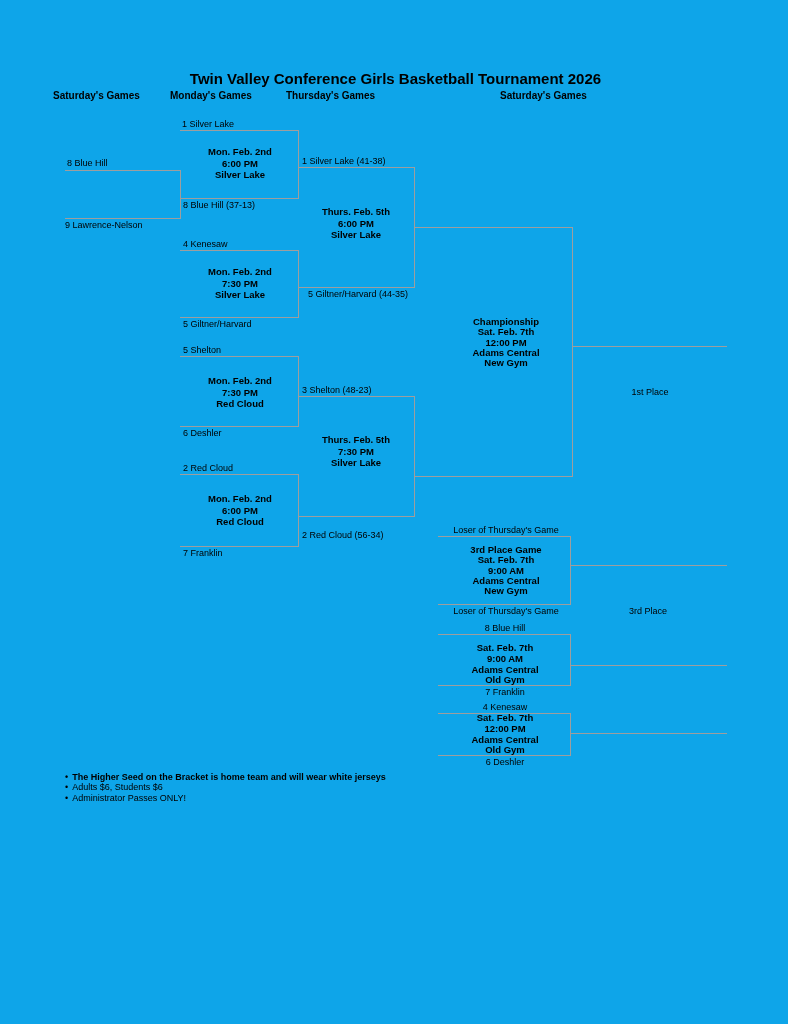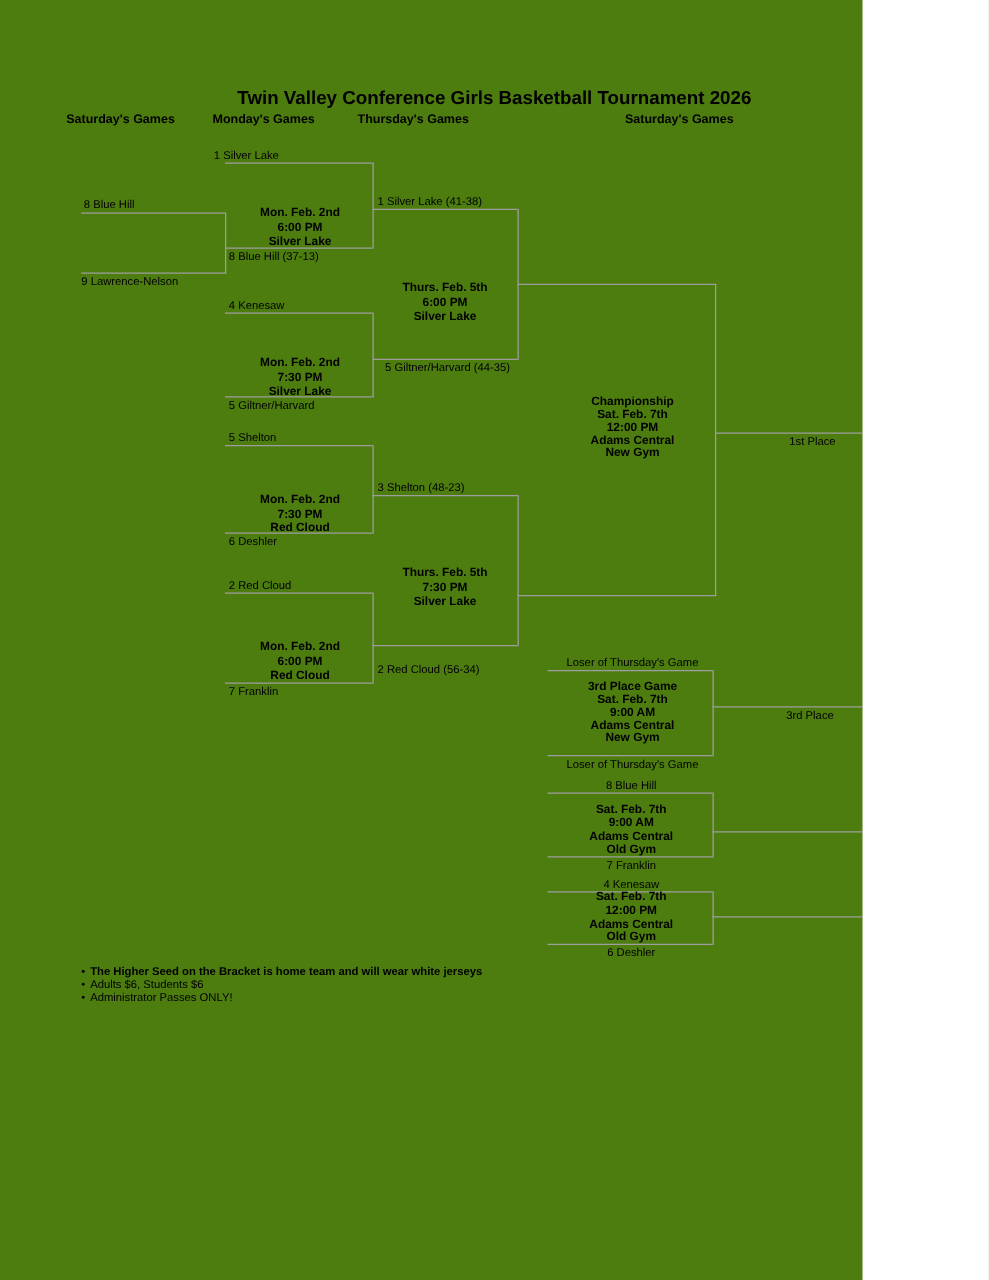--- a/index.html
+++ b/index.html
@@ -1,32 +1,32 @@
 <!DOCTYPE html>
 <html><head>
 <meta charset="utf-8">
 <style>
   html,body{margin:0;padding:0;background:#fff;}
-  .page{position:relative;width:690px;height:1024px;background:#4d7c0f;
+  .page{position:relative;width:788px;height:1024px;background:#0ea5e9;
         font-family:"Liberation Sans","DejaVu Sans",sans-serif;color:#000;overflow:hidden;}
   .title{position:absolute;left:0;top:70px;width:791px;text-align:center;
          font-size:15px;font-weight:bold;}
   .hdr{position:absolute;top:90px;width:140px;text-align:left;
        font-size:10px;font-weight:bold;}
   .hl{position:absolute;height:1px;background:#9e9e9e;}
   .vl{position:absolute;width:1px;background:#9e9e9e;}
   .team{position:absolute;font-size:9px;white-space:nowrap;}
   .teamc{position:absolute;font-size:9px;white-space:nowrap;width:120px;text-align:center;}
   .info{position:absolute;width:120px;text-align:center;font-weight:bold;
-        font-size:9.5px;line-height:11.5px;white-space:nowrap;margin-top:19px;}
+        font-size:9.5px;line-height:11.5px;white-space:nowrap;}
   .info5{position:absolute;width:120px;text-align:center;font-weight:bold;
          font-size:9.5px;line-height:10.3px;white-space:nowrap;}
   .info4{position:absolute;width:120px;text-align:center;font-weight:bold;
          font-size:9.5px;line-height:10.8px;white-space:nowrap;}
-  .reslabel{position:absolute;width:110px;text-align:center;font-size:9px;}
+  .reslabel{position:absolute;width:110px;text-align:center;font-size:9px;margin-top:39px;}
   .loser{position:absolute;width:130px;text-align:center;font-size:9px;white-space:nowrap;}
   .notes{position:absolute;left:65px;top:772px;font-size:9px;line-height:10.3px;}
   .notes .b{font-weight:bold;text-align:center;}
   .notes .bullet{margin-right:4px;}
 </style>
 </head>
 <body>
 
 <div class="page">
 
@@ -81,21 +81,21 @@
   <div class="hl" style="left:570px;top:665px;width:157px"></div>
 
   <div class="hl" style="left:438px;top:713px;width:132px"></div>
   <div class="hl" style="left:438px;top:755px;width:132px"></div>
   <div class="vl" style="left:570px;top:713px;height:43px"></div>
   <div class="hl" style="left:570px;top:733px;width:157px"></div>
 
   <div class="team" style="left:67px;top:158px">8 Blue Hill</div>
   <div class="team" style="left:65px;top:220px">9 Lawrence-Nelson</div>
 
-  <div class="team" style="left:171px;top:119px">1 Silver Lake</div>
+  <div class="team" style="left:182px;top:119px">1 Silver Lake</div>
   <div class="team" style="left:183px;top:200px">8 Blue Hill (37-13)</div>
   <div class="info" style="left:180px;top:146px">
     <div>Mon. Feb. 2nd</div>
     <div>6:00 PM</div>
     <div>Silver Lake</div>
   </div>
 
   <div class="team" style="left:183px;top:239px">4 Kenesaw</div>
   <div class="team" style="left:183px;top:319px">5 Giltner/Harvard</div>
   <div class="info" style="left:180px;top:266px">

